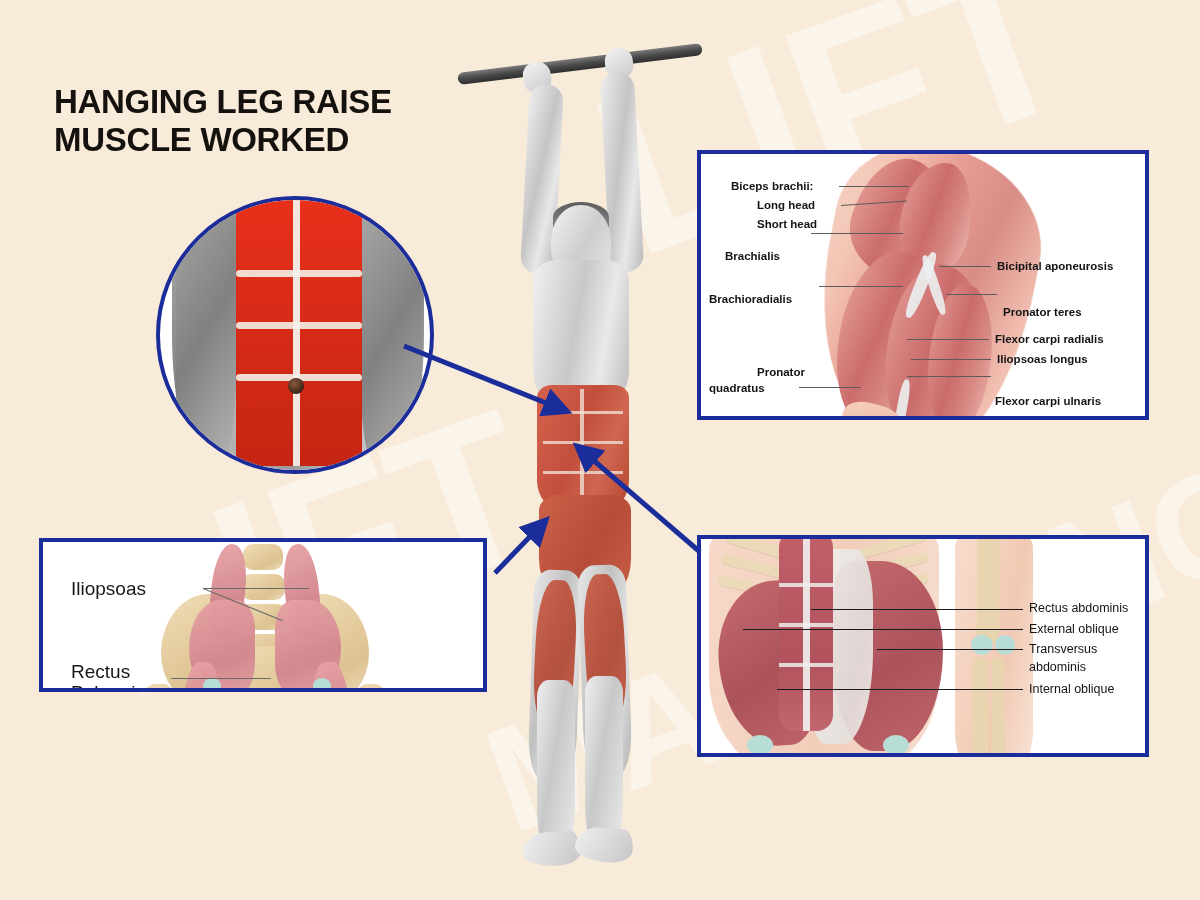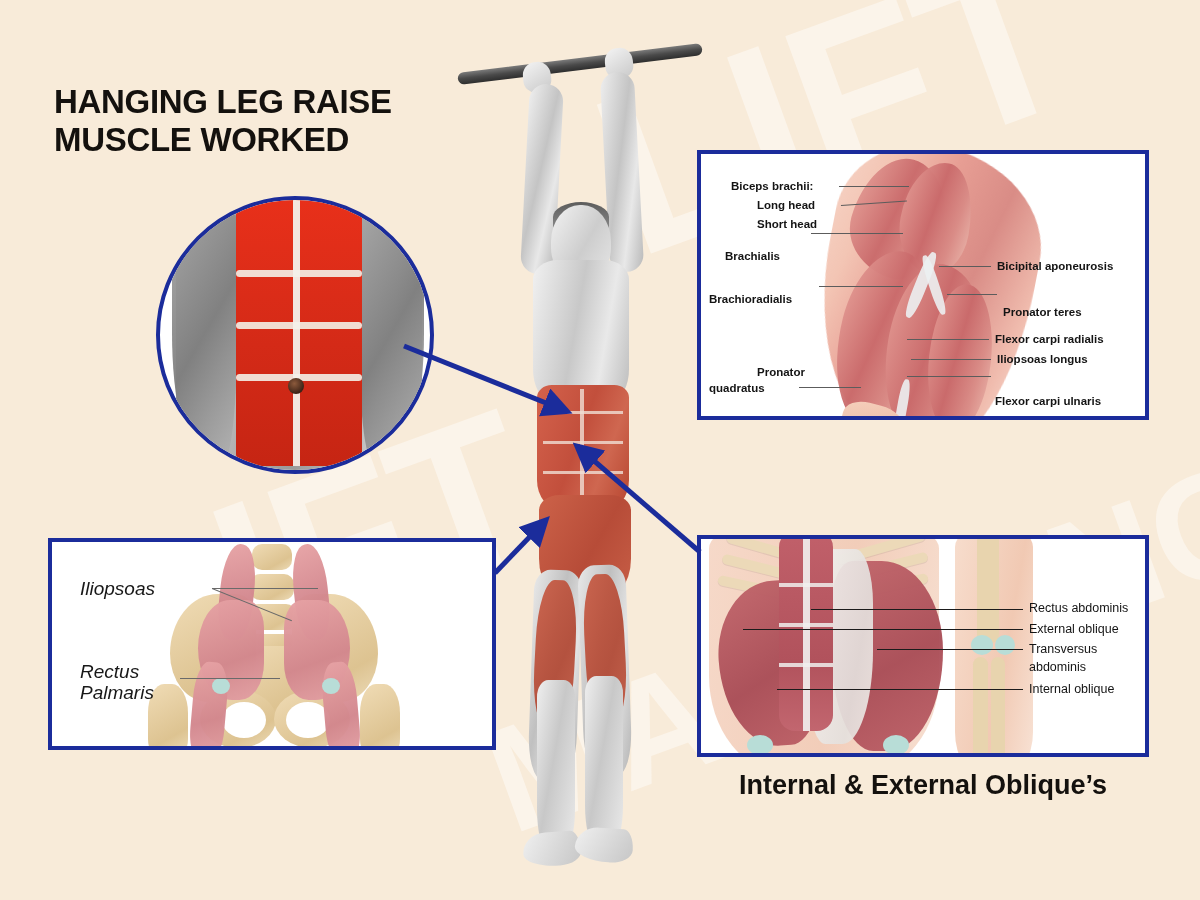--- a/index.html
+++ b/index.html
@@ -156,21 +156,21 @@
   }
   .ob-joint {
     position:absolute; background:#b8ddd7; border-radius:50%;
   }
   .ob-label {
     position:absolute; font-size:12.5px; color:#141414; white-space:nowrap; line-height:1.2;
   }
   .ob-lead { position:absolute; height:1.4px; background:#1b1b1b; }
 
   
-  #hip-panel { left:48px; top:538px; width:448px; height:212px;font-style:italic; }
+  #hip-panel { left:39px; top:538px; width:448px; height:154px; }
   #hip-caption { left:48px; top:768px; width:448px; }
 
   .hip-art { position:absolute; inset:0; }
   .hip-bone {
     position:absolute; background:linear-gradient(150deg,#f0dcb6,#ddc391 70%,#eddcb9);
     border-radius:40%;
   }
   .hip-m {
     position:absolute;
     background:linear-gradient(160deg,#e7a3a5,#d2868d 60%,#e3a0a4);
@@ -428,21 +428,20 @@
     <div class="ob-lead" style="left:176px; top:110px; width:146px;"></div>
     <div class="ob-lead" style="left:76px;  top:150px; width:246px;"></div>
 
     <div class="ob-label" style="left:328px; top:62px;">Rectus abdominis</div>
     <div class="ob-label" style="left:328px; top:83px;">External oblique</div>
     <div class="ob-label" style="left:328px; top:103px;">Transversus</div>
     <div class="ob-label" style="left:328px; top:121px;">abdominis</div>
     <div class="ob-label" style="left:328px; top:143px;">Internal oblique</div>
   </div>
 
-  <div id="oblique-caption" class="panel-caption">Internal &amp; External Oblique’s</div>
 
   <div id="hip-panel" class="panel">
     <div class="hip-art">
 
       <div class="hip-bone" style="left:200px; top:2px;   width:40px; height:26px; border-radius:10px;"></div>
       <div class="hip-bone" style="left:198px; top:32px;  width:44px; height:26px; border-radius:10px;"></div>
       <div class="hip-bone" style="left:196px; top:62px;  width:48px; height:26px; border-radius:10px;"></div>
       <div class="hip-bone" style="left:194px; top:92px;  width:52px; height:26px; border-radius:10px;"></div>
       <div class="hip-bone" style="left:192px; top:120px; width:56px; height:24px; border-radius:10px;"></div>
 

